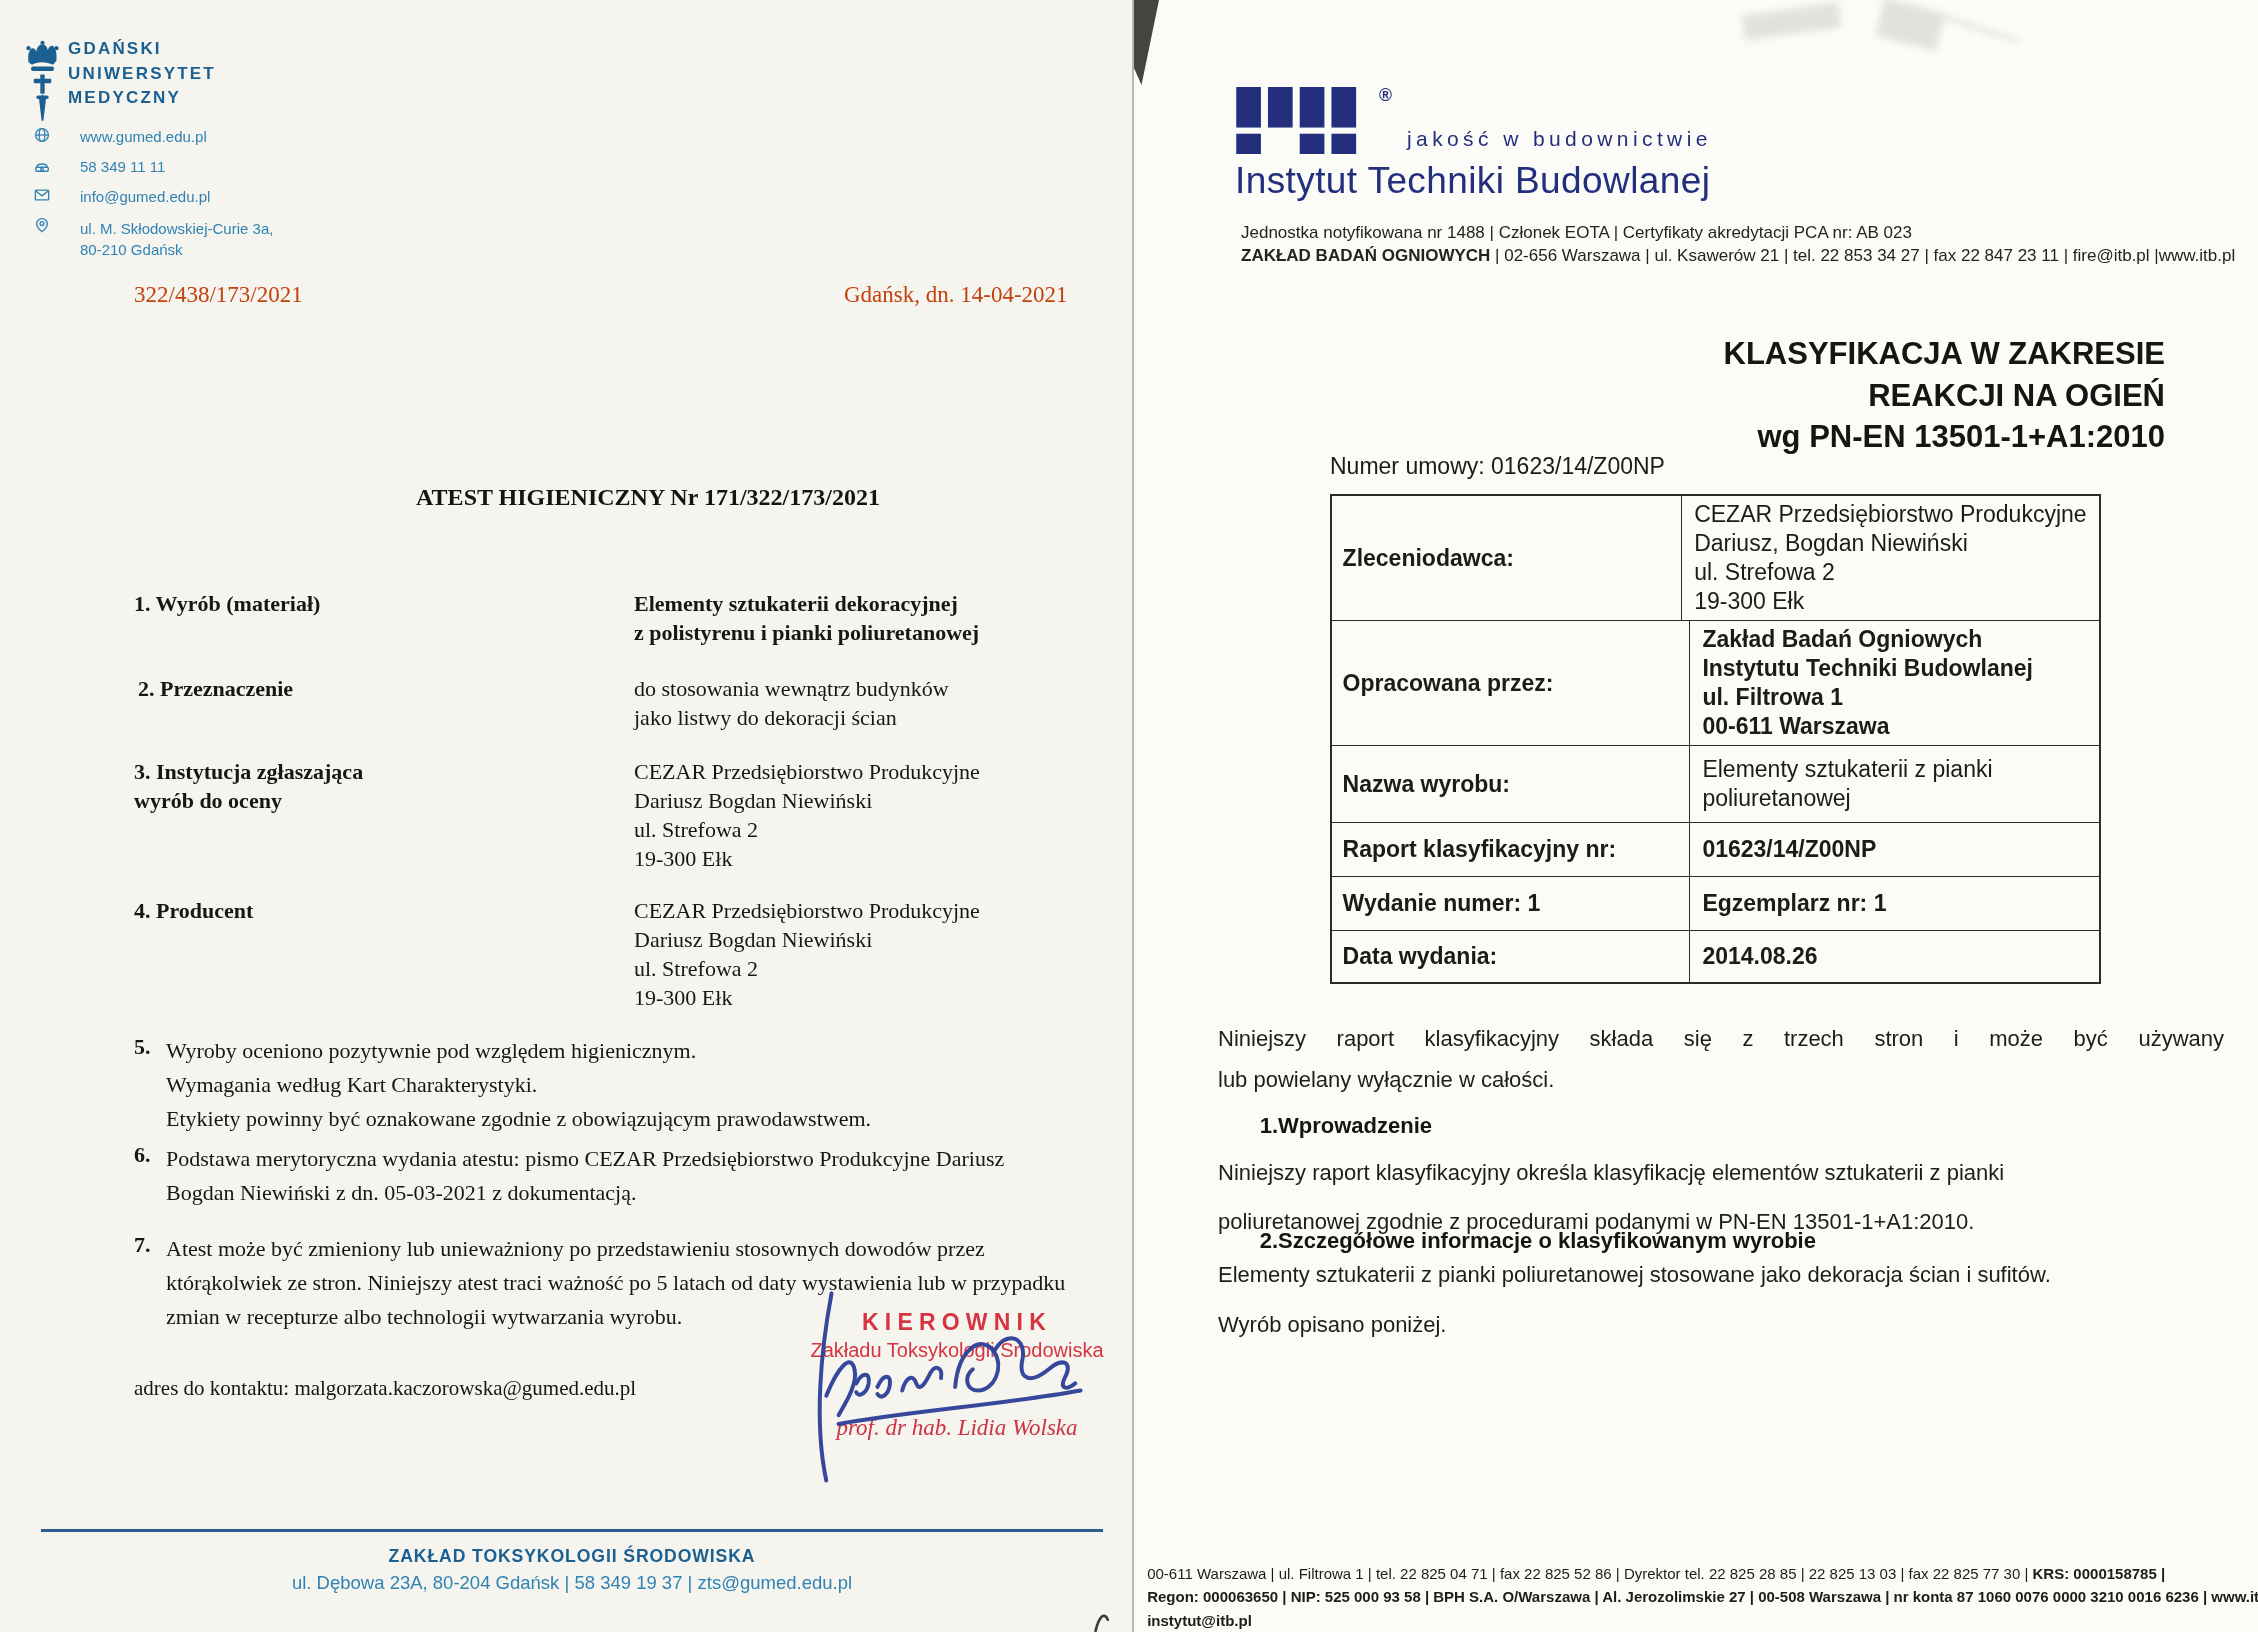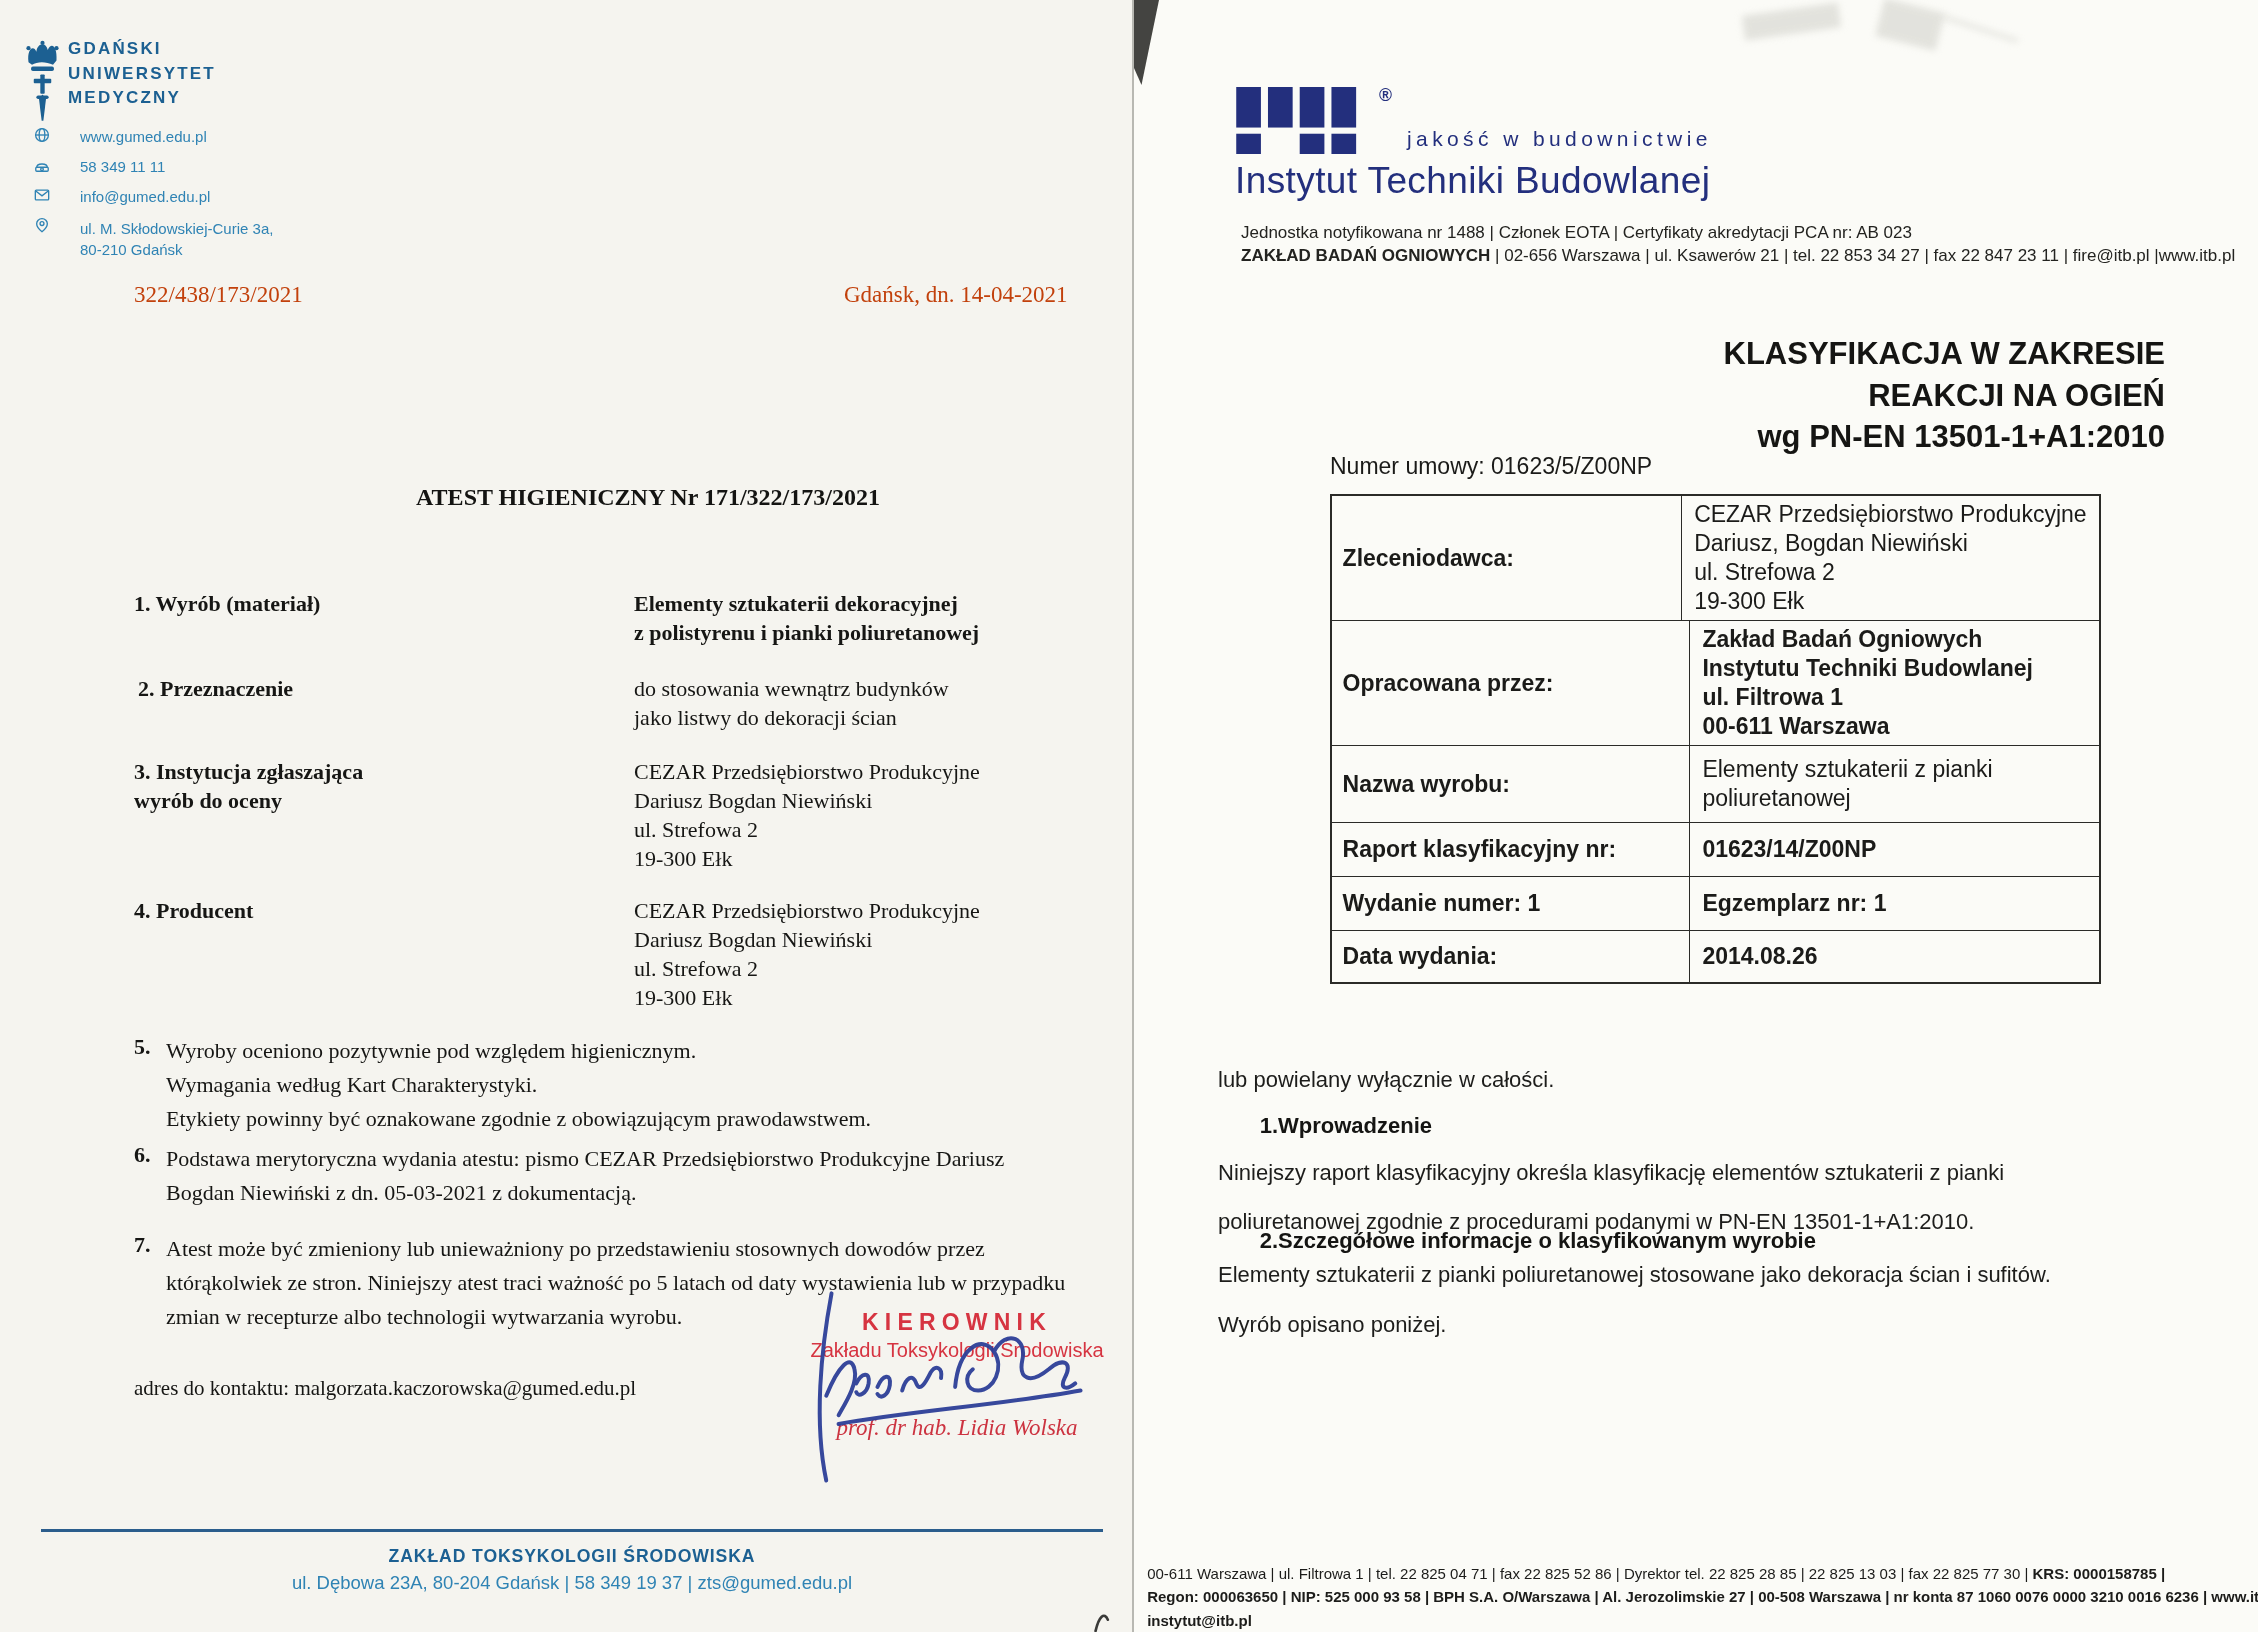--- a/index.html
+++ b/index.html
@@ -210,21 +210,21 @@
 
   <div class="abs info-line" style="left:107px;top:223px">Jednostka notyfikowana nr 1488 | Członek EOTA | Certyfikaty akredytacji PCA nr: AB 023</div>
   <div class="abs info-line" style="left:107px;top:246px">
     <span class="b">ZAKŁAD BADAŃ OGNIOWYCH</span><span> | 02-656 Warszawa | ul. Ksawerów 21 | tel. 22 853 34 27 | fax 22 847 23 11 | fire@itb.pl |www.itb.pl</span>
   </div>
 
   <div class="abs rtitle" style="left:196px;top:333px">KLASYFIKACJA W ZAKRESIE</div>
   <div class="abs rtitle" style="left:196px;top:375px">REAKCJI NA OGIEŃ</div>
   <div class="abs rtitle" style="left:196px;top:416px">wg PN-EN 13501-1+A1:2010</div>
 
-  <div class="abs contract" style="left:196px;top:453px">Numer umowy: 01623/5/Z00NP</div>
+  <div class="abs contract" style="left:196px;top:453px">Numer umowy: 01623/14/Z00NP</div>
 
   <div class="abs ctable" style="left:196px;top:494px">
     <div class="trow" style="height:124px">
       <div class="tlabel">Zleceniodawca:</div>
       <div class="tvalue pre">CEZAR Przedsiębiorstwo Produkcyjne
 Dariusz, Bogdan Niewiński
 ul. Strefowa 2
 19-300 Ełk</div>
     </div>
     <div class="trow" style="height:124px">
@@ -246,20 +246,21 @@
     <div class="trow" style="height:53px">
       <div class="tlabel">Wydanie numer: 1</div>
       <div class="tvalue b">Egzemplarz nr: 1</div>
     </div>
     <div class="trow" style="height:51px">
       <div class="tlabel">Data wydania:</div>
       <div class="tvalue b">2014.08.26</div>
     </div>
   </div>
 
+  <div class="abs rbody notice1" style="left:84px;top:1026px">Niniejszy raport klasyfikacyjny składa się z trzech stron i może być używany</div>
   <div class="abs rbody" style="left:84px;top:1067px">lub powielany wyłącznie w całości.</div>
 
   <div class="abs rhead" style="left:84px;top:1113px">
     <span class="hnum">1.</span><span>Wprowadzenie</span>
   </div>
   <div class="abs rbody sec-body pre" style="left:84px;top:1148px">Niniejszy raport klasyfikacyjny określa klasyfikację elementów sztukaterii z pianki
 poliuretanowej zgodnie z procedurami podanymi w PN-EN 13501-1+A1:2010.</div>
 
   <div class="abs rhead" style="left:84px;top:1228px">
     <span class="hnum">2.</span><span>Szczegółowe informacje o klasyfikowanym wyrobie</span>

